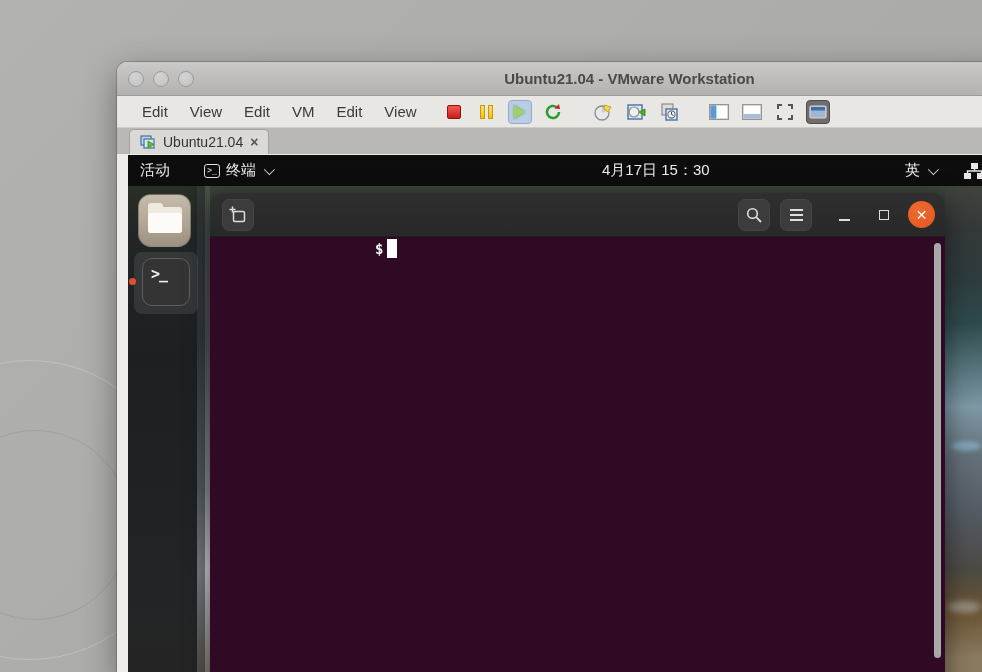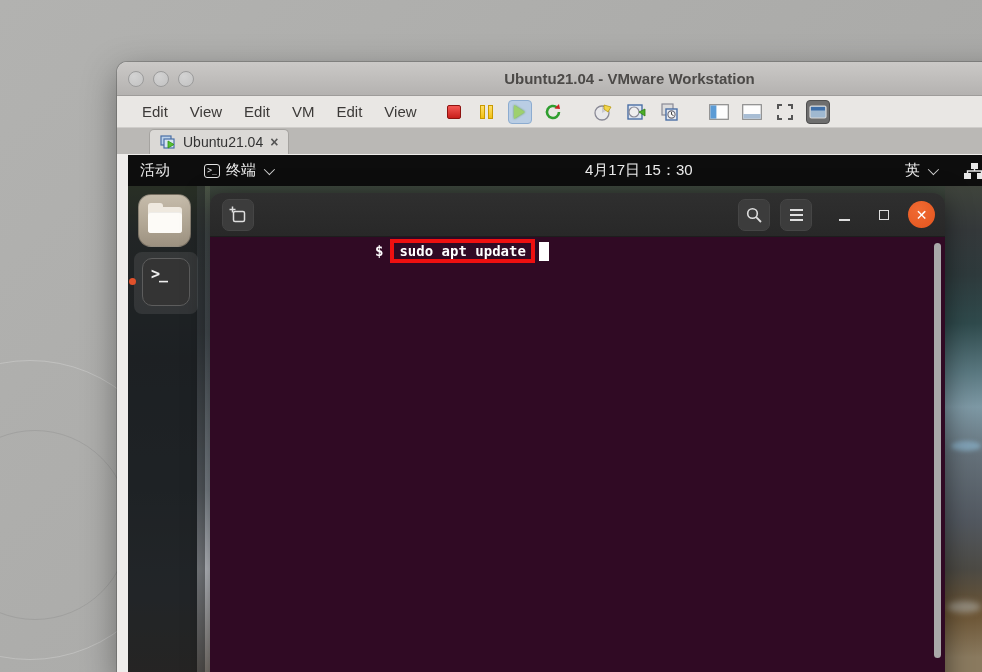--- a/index.html
+++ b/index.html
@@ -45,21 +45,21 @@
   .tbtn.pressed { background:#6e6e6e; border:1px solid #4e4e4e; }
   .ico-stop { width:14px; height:14px; background:linear-gradient(180deg,#f0524e 10%,#c81e1a); border:1px solid #8e1310; border-radius:2px; }
   .ico-pause { display:flex; gap:3px; }
   .ico-pause span { width:5px; height:14px; background:linear-gradient(180deg,#ffe06a,#f2c012); border:1px solid #c99a00; }
   .ico-play { width:0; height:0; border-left:11px solid #9ed06e; border-top:7px solid transparent; border-bottom:7px solid transparent; filter:drop-shadow(0 0 1px #5d9c35); }
   .gap { width:8px; }
 
   .vm-tabbar { height:26px; background:#bab8b5; display:flex; align-items:flex-end; padding-left:12px; }
   .vm-tab {
     height:25px; background:#dbd9d6; border:1px solid #a5a3a0; border-bottom:none;
-    border-radius:5px 5px 0 0; display:flex; align-items:center; gap:7px; padding:0 10px;margin-left:20px;
+    border-radius:5px 5px 0 0; display:flex; align-items:center; gap:7px; padding:0 10px;
   }
   .vm-tab-label { font-size:14px; color:#333; }
   .vm-tab-close { font-size:14px; color:#555; font-weight:bold; line-height:1; }
 
   
   .vm-screen { position:absolute; left:11px; top:93px; right:0; bottom:0; background:#2e332e; overflow:hidden; }
   .ubuntu-topbar {
     height:31px; background:#0d0d0d; color:#ececec; font-size:15px;
     position:relative;
   }
@@ -236,21 +236,21 @@
 
     <div class="ubuntu-topbar">
       <div class="tb-item" style="left:12px">
         <span>活动</span>
       </div>
       <div class="tb-item" style="left:76px">
         <div class="term-glyph-box">&gt;_</div>
         <span>终端</span>
         <div class="chev"></div>
       </div>
-      <div class="tb-item" style="left:457px">
+      <div class="tb-item" style="left:474px">
         <span>4月17日 15：30</span>
       </div>
       <div class="tb-item" style="left:777px">
         <span>英</span>
         <div class="chev"></div>
       </div>
       <div class="tb-item" style="left:835px">
         <svg width="22" height="18" viewBox="0 0 22 18">
           <rect x="8" y="1" width="7" height="6" fill="#e8e8e8"></rect>
           <rect x="1" y="11" width="7" height="6" fill="#e8e8e8"></rect>
@@ -308,21 +308,20 @@
             <div class="max-box"></div>
           </div>
           <div class="close-btn">
             <span class="close-x">✕</span>
           </div>
         </div>
 
         <div class="term-body">
           <div class="term-line">
             <span>$</span>
-            <span class="cmd-highlight">sudo apt update</span>
             <span class="term-cursor"></span>
           </div>
           <div class="term-scrollbar"></div>
         </div>
       </div>
 
     </div>
   </div>
 </div>
 

